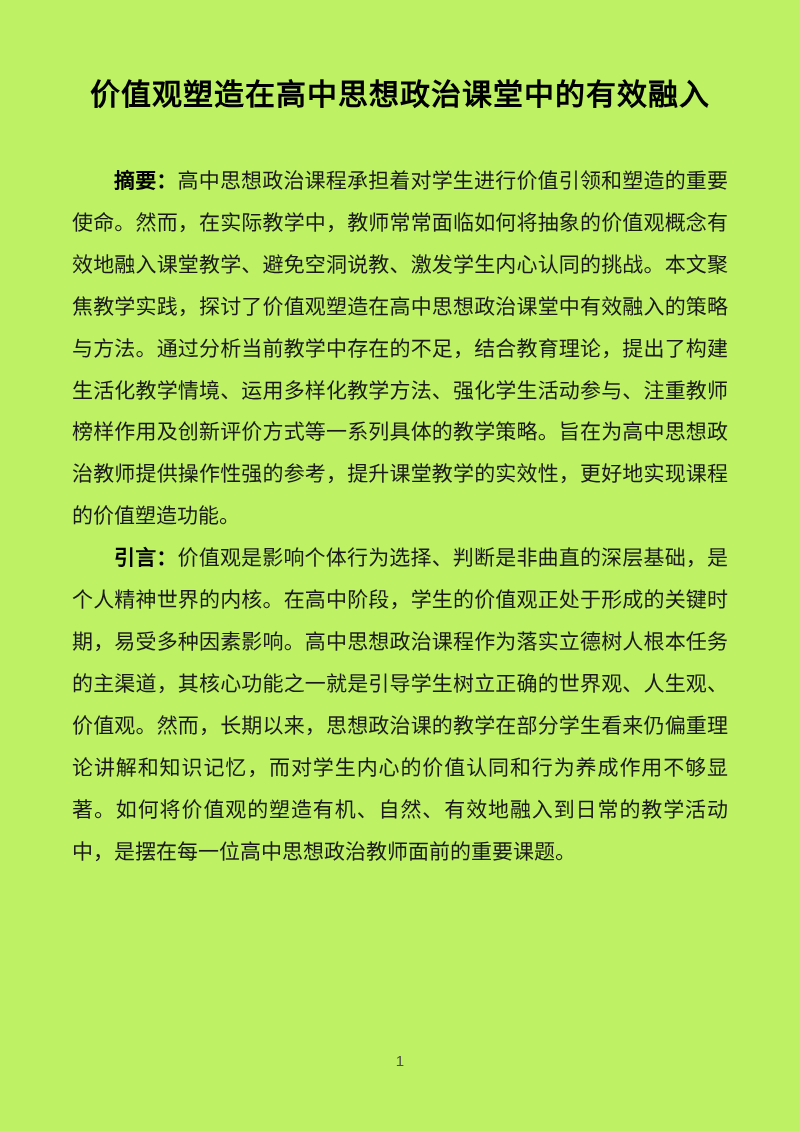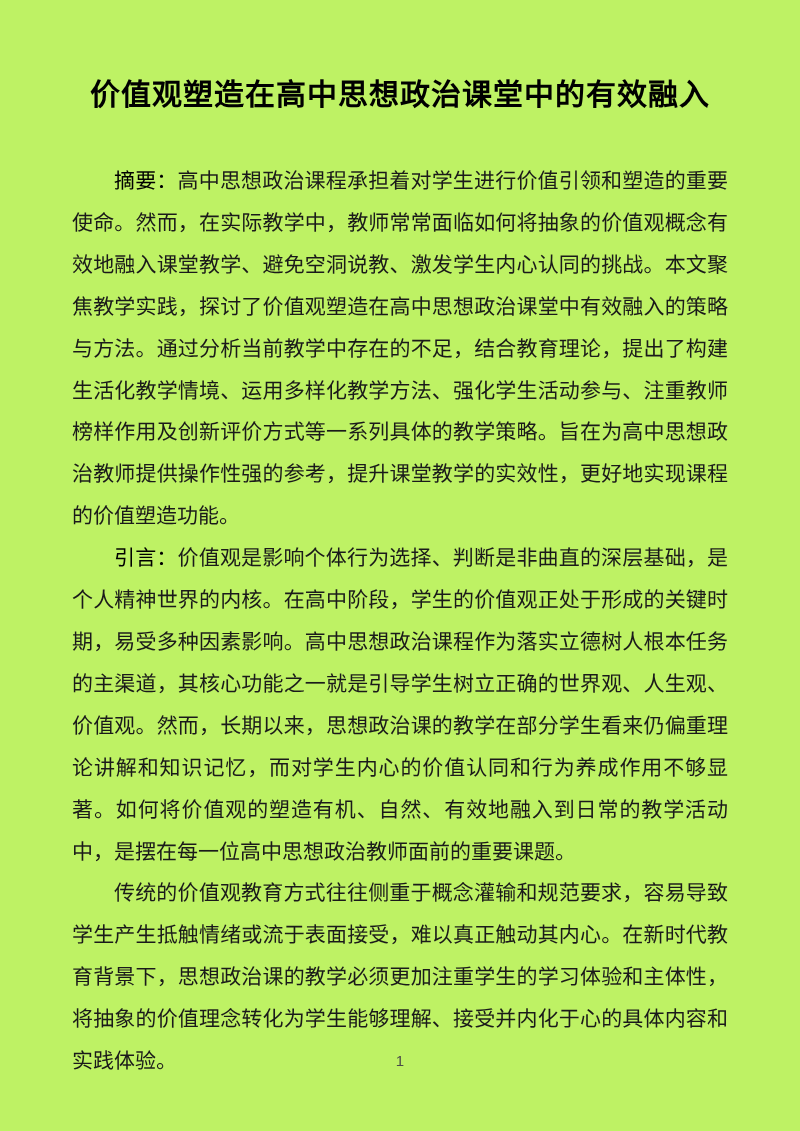--- a/index.html
+++ b/index.html
@@ -35,21 +35,21 @@
     line-height: 41.9px;
     text-align: justify;
     text-justify: inter-ideograph;
     color: #1a1a1a;
   }
   .para {
     margin: 0;
     text-indent: 2em;
   }
   .para-label {
-    font-weight: normal;
+    font-weight: bold;
     color: #000000;
   }
   .page-number {
     position: absolute;
     left: 0;
     right: 0;
     bottom: 62px;
     text-align: center;
     font-size: 15px;
     color: #4a4a4a;
@@ -60,17 +60,16 @@
 
 <div class="page">
   <h1 class="doc-title">价值观塑造在高中思想政治课堂中的有效融入</h1>
 
   <div class="doc-body">
   <p class="para"><strong class="para-label">摘要：</strong><span class="para-text">高中思想政治课程承担着对学生进行价值引领和塑造的重要使命。然而，在实际教学中，教师常常面临如何将抽象的价值观概念有效地融入课堂教学、避免空洞说教、激发学生内心认同的挑战。本文聚焦教学实践，探讨了价值观塑造在高中思想政治课堂中有效融入的策略与方法。通过分析当前教学中存在的不足，结合教育理论，提出了构建生活化教学情境、运用多样化教学方法、强化学生活动参与、注重教师榜样作用及创新评价方式等一系列具体的教学策略。旨在为高中思想政治教师提供操作性强的参考，提升课堂教学的实效性，更好地实现课程的价值塑造功能。</span></p>
 
 
   <p class="para"><strong class="para-label">引言：</strong><span class="para-text">价值观是影响个体行为选择、判断是非曲直的深层基础，是个人精神世界的内核。在高中阶段，学生的价值观正处于形成的关键时期，易受多种因素影响。高中思想政治课程作为落实立德树人根本任务的主渠道，其核心功能之一就是引导学生树立正确的世界观、人生观、价值观。然而，长期以来，思想政治课的教学在部分学生看来仍偏重理论讲解和知识记忆，而对学生内心的价值认同和行为养成作用不够显著。如何将价值观的塑造有机、自然、有效地融入到日常的教学活动中，是摆在每一位高中思想政治教师面前的重要课题。</span></p>
 
-  <p class="para"><strong class="para-label"></strong><span class="para-text">传统的价值观教育方式往往侧重于概念灌输和规范要求，容易导致学生产生抵触情绪或流于表面接受，难以真正触动其内心。在新时代教育背景下，思想政治课的教学必须更加注重学生的学习体验和主体性，将抽象的价值理念转化为学生能够理解、接受并内化于心的具体内容和实践体验。</span></p>
 </div>
 
   <div class="page-number">1</div>
 </div>
 
 </body></html>

